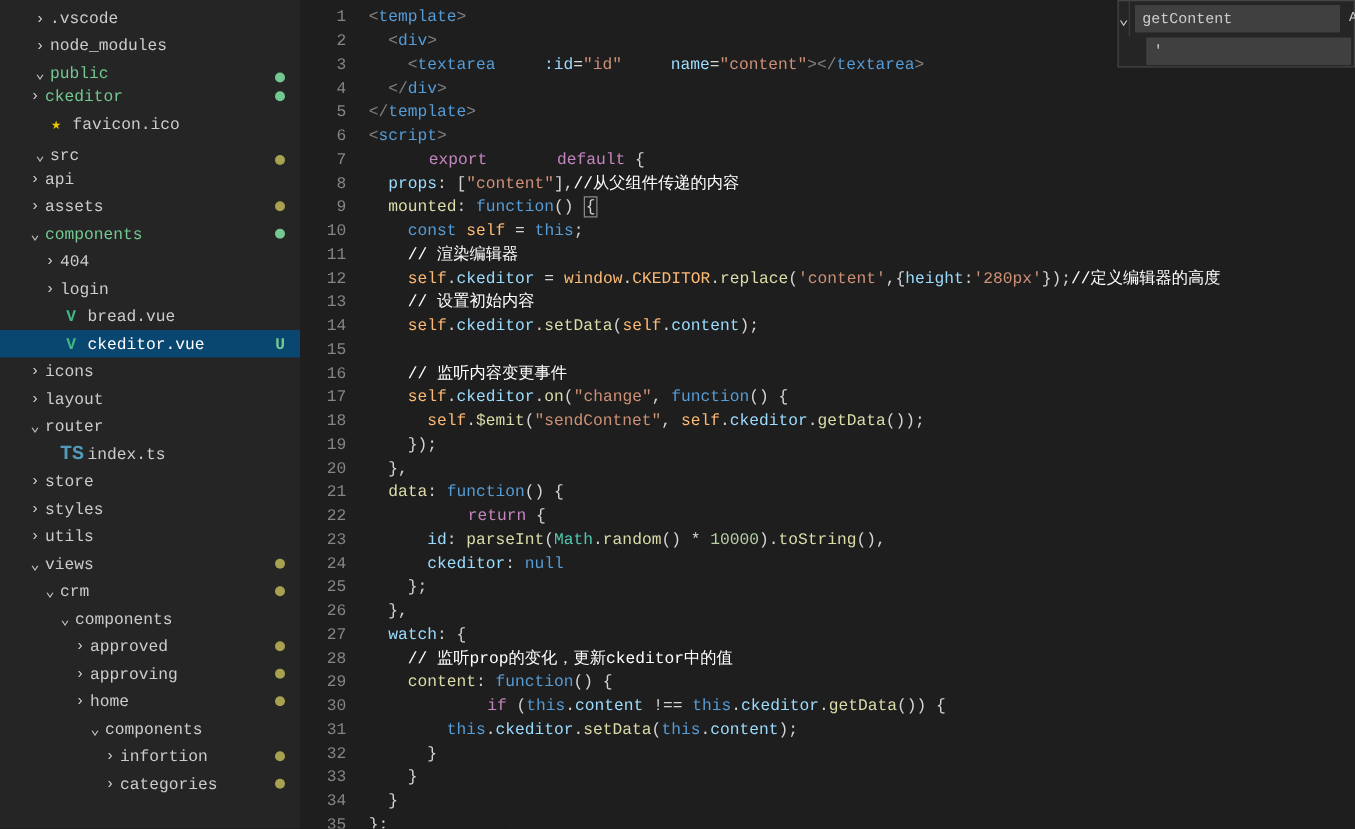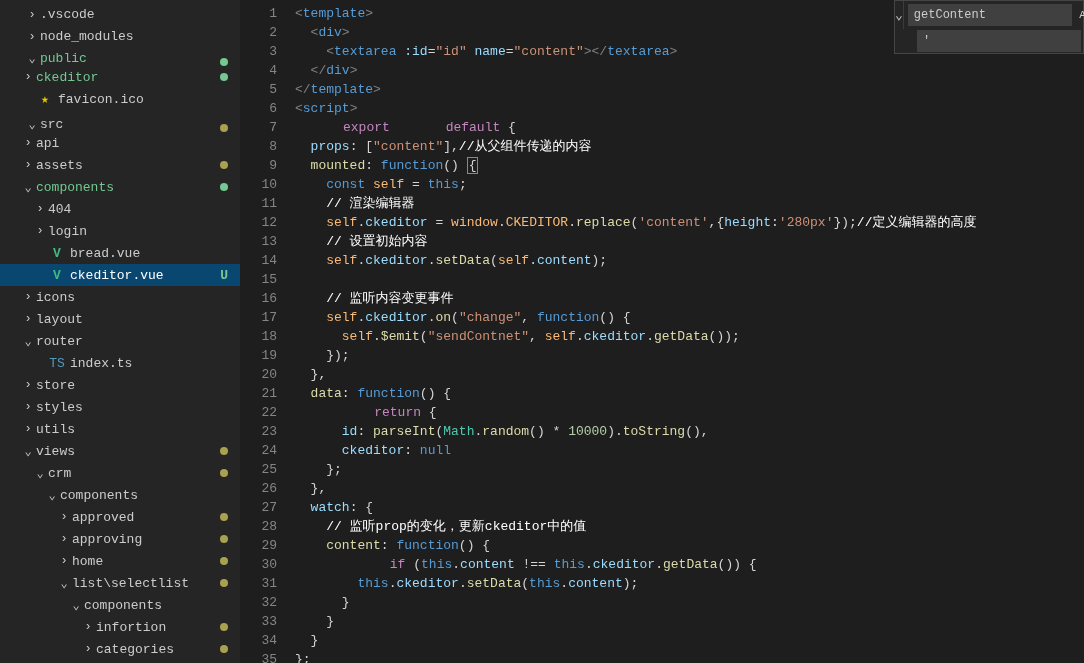--- a/index.html
+++ b/index.html
@@ -26,21 +26,21 @@
   cursor: pointer;
   white-space: nowrap;
 }
 .tree-item.selected { background: #094771; color: #fff; }
 .chevron { width: 16px; text-align: center; font-size: 12px; color: #cccccc; }
 .chevron.down::before { content: "⌄"; }
 .chevron.right::before { content: "›"; }
 .icon { width: 18px; text-align: center; margin-right: 4px; }
 .icon-vue { color: #41b883; font-weight: bold; }
 .icon-star { color: #e8c900; }
-.icon-ts { color: #519aba; font-weight: normal; font-size: 13px; }
+.icon-ts { color: #519aba; font-weight: bold; font-size: 16px; }
 .label { flex: 1; }
 .green-label { color: #73c991; }
 .dot { width: 8px; height: 8px; border-radius: 50%; margin-right: 12px; }
 .dot.green { background: #73c991; }
 .dot.olive { background: #a8a14f; }
 .badge { color: #73c991; margin-right: 12px; font-weight: bold; }
 .i0 { padding-left: 24px; align-items: flex-end; }
 .i1 { padding-left: 20px; }
 .i2 { padding-left: 32px; }
 .i3 { padding-left: 44px; }
@@ -64,21 +64,21 @@
   line-height: 19px;
 }
 .code {
   flex: 1;
   padding-top: 4px;
   line-height: 19px;
   white-space: pre;
   overflow: hidden;
 }
 .t-tag { color: #569cd6; }
-.t-attr { color: #9cdcfe; }
+.t-attr { color: #9cdcfe; margin-left: 31px; }
 .t-str { color: #ce9178; }
 .t-punc { color: #808080; }
 .t-kw { color: #569cd6; }
 .t-kwc { color: #c586c0; margin-left: 48px; }
 .t-fn { color: #dcdcaa; }
 .t-var { color: #fdba74; }
 .t-prop { color: #9cdcfe; }
 .t-num { color: #b5cea8; }
 .t-const { color: #569cd6; text-align: right; }
 .t-cmt { color: #ffffff; }
@@ -216,25 +216,20 @@
       <span class="dot olive"></span>
     </div>
   <div class="tree-item i4">
       <span class="chevron right"></span>
       <span class="label">approving</span>
       <span class="dot olive"></span>
     </div>
   <div class="tree-item i4">
       <span class="chevron right"></span>
       <span class="label">home</span>
-      <span class="dot olive"></span>
-    </div>
-  <div class="tree-item i4">
-      <span class="chevron down"></span>
-      <span class="label">list\selectlist</span>
       <span class="dot olive"></span>
     </div>
   <div class="tree-item i5">
       <span class="chevron down"></span>
       <span class="label">components</span>
     </div>
   <div class="tree-item i6">
       <span class="chevron right"></span>
       <span class="label">infortion</span>
       <span class="dot olive"></span>

